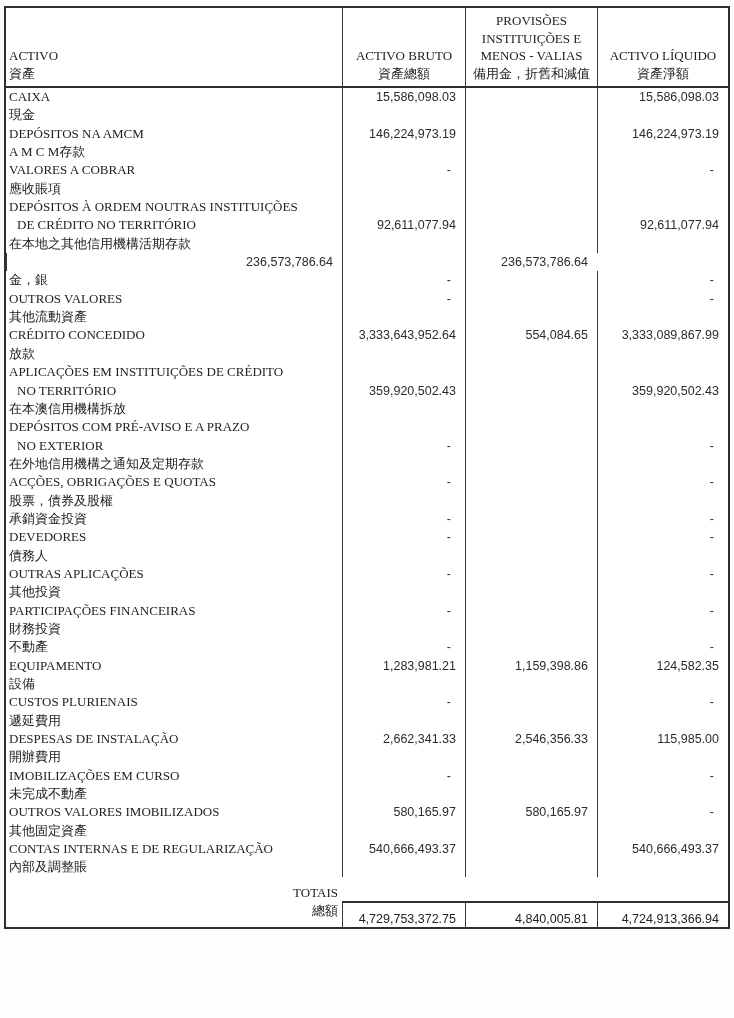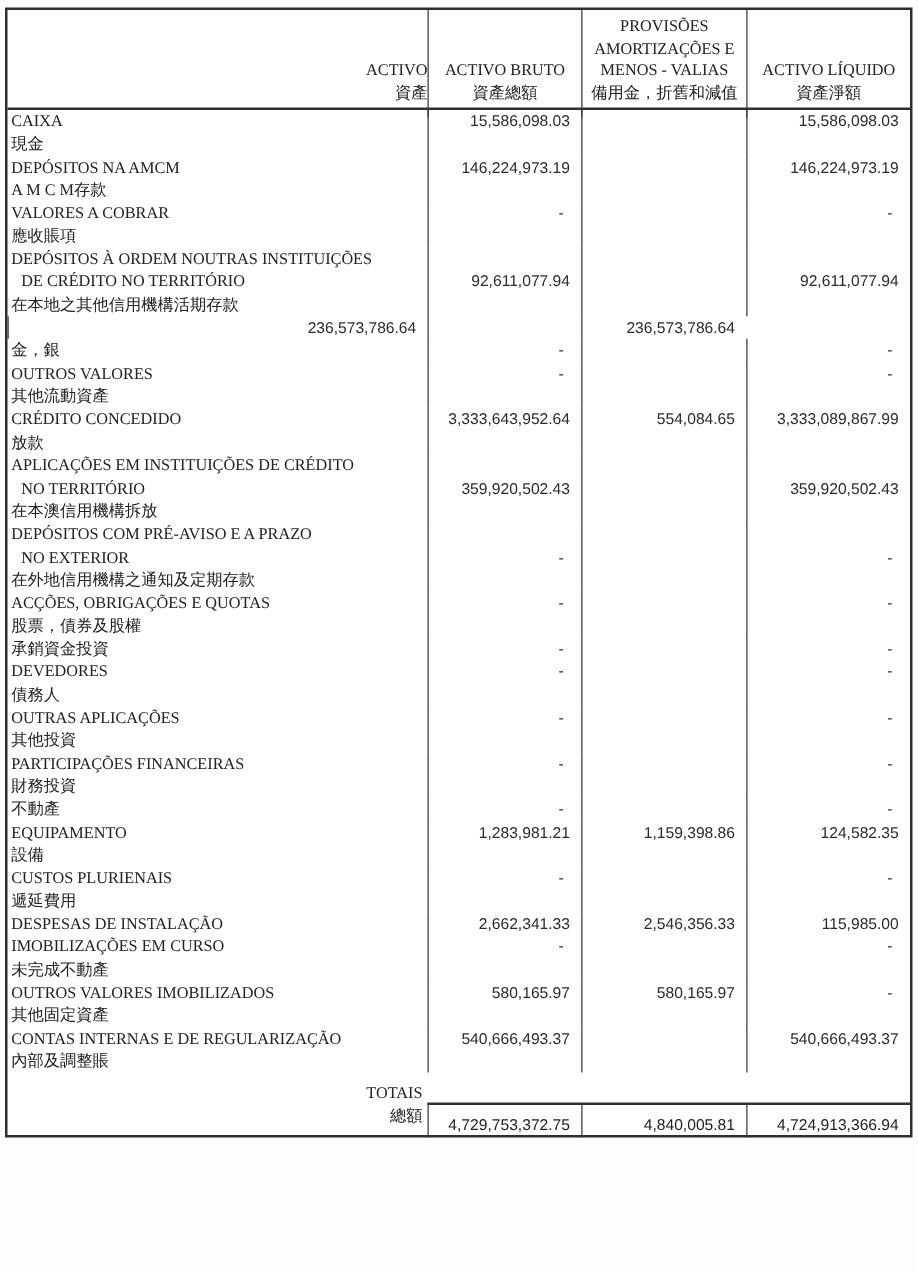--- a/index.html
+++ b/index.html
@@ -21,21 +21,21 @@
     display: grid;
     grid-template-columns: 336px 123px 132px 131px;
   }
   
   .hdr { height: 80px; border-bottom: 2px solid #2f2f2f; }
   .hdr-cell {
     display: flex; flex-direction: column; justify-content: flex-end;
     font-size: 13px; line-height: 17.5px;
     padding-bottom: 12px;
   }
-  .hdr-cell.c1 { align-items: flex-end; padding-left: 3px; margin-left: 28px; }
+  .hdr-cell.c1 { align-items: flex-start; padding-left: 3px; }
   .hdr-cell.c2, .hdr-cell.c4 { align-items: center; text-align: center; }
   .hdr-cell.c3 { align-items: center; text-align: center; justify-content: flex-start; padding-top: 4px; }
   .bl { border-left: 1px solid #3a3a3a; }
   
   .row-line { line-height: 18.35px; font-size: 13px; }
   .label-cell { padding-left: 3px; font-family: Liberation Serif, serif; }
   .label-cell .cont { padding-left: 8px; }
   .num-cell {
     text-align: right;
     padding-right: 9px;
@@ -68,21 +68,21 @@
     <div class="hdr-cell c1">
       <div>ACTIVO</div>
       <div>資產</div>
     </div>
     <div class="hdr-cell c2 bl">
       <div>ACTIVO BRUTO</div>
       <div>資產總額</div>
     </div>
     <div class="hdr-cell c3 bl">
       <div>PROVISÕES</div>
-      <div>AMORTIZAÇÕES E</div>
+      <div>INSTITUIÇÕES E</div>
       <div>MENOS - VALIAS</div>
       <div>備用金，折舊和減值</div>
     </div>
     <div class="hdr-cell c4 bl">
       <div>ACTIVO LÍQUIDO</div>
       <div>資產淨額</div>
     </div>
   </div>
 
   <div id="body-rows">
@@ -240,20 +240,21 @@
           <div class="row-line">CUSTOS PLURIENAIS</div>
           <div class="row-line">遞延費用</div>
         </div>
         <div class="num-cell bl"><span class="dash">-</span></div>
         <div class="num-cell bl"></div>
         <div class="num-cell bl"><span class="dash">-</span></div>
       </div>
       <div class="grid-row">
         <div class="label-cell">
           <div class="row-line">DESPESAS DE INSTALAÇÃO</div>
+          <div class="row-line">開辦費用</div>
         </div>
         <div class="num-cell bl">2,662,341.33</div>
         <div class="num-cell bl">2,546,356.33</div>
         <div class="num-cell bl">115,985.00</div>
       </div>
       <div class="grid-row">
         <div class="label-cell">
           <div class="row-line">IMOBILIZAÇÕES EM CURSO</div>
           <div class="row-line">未完成不動產</div>
         </div>

